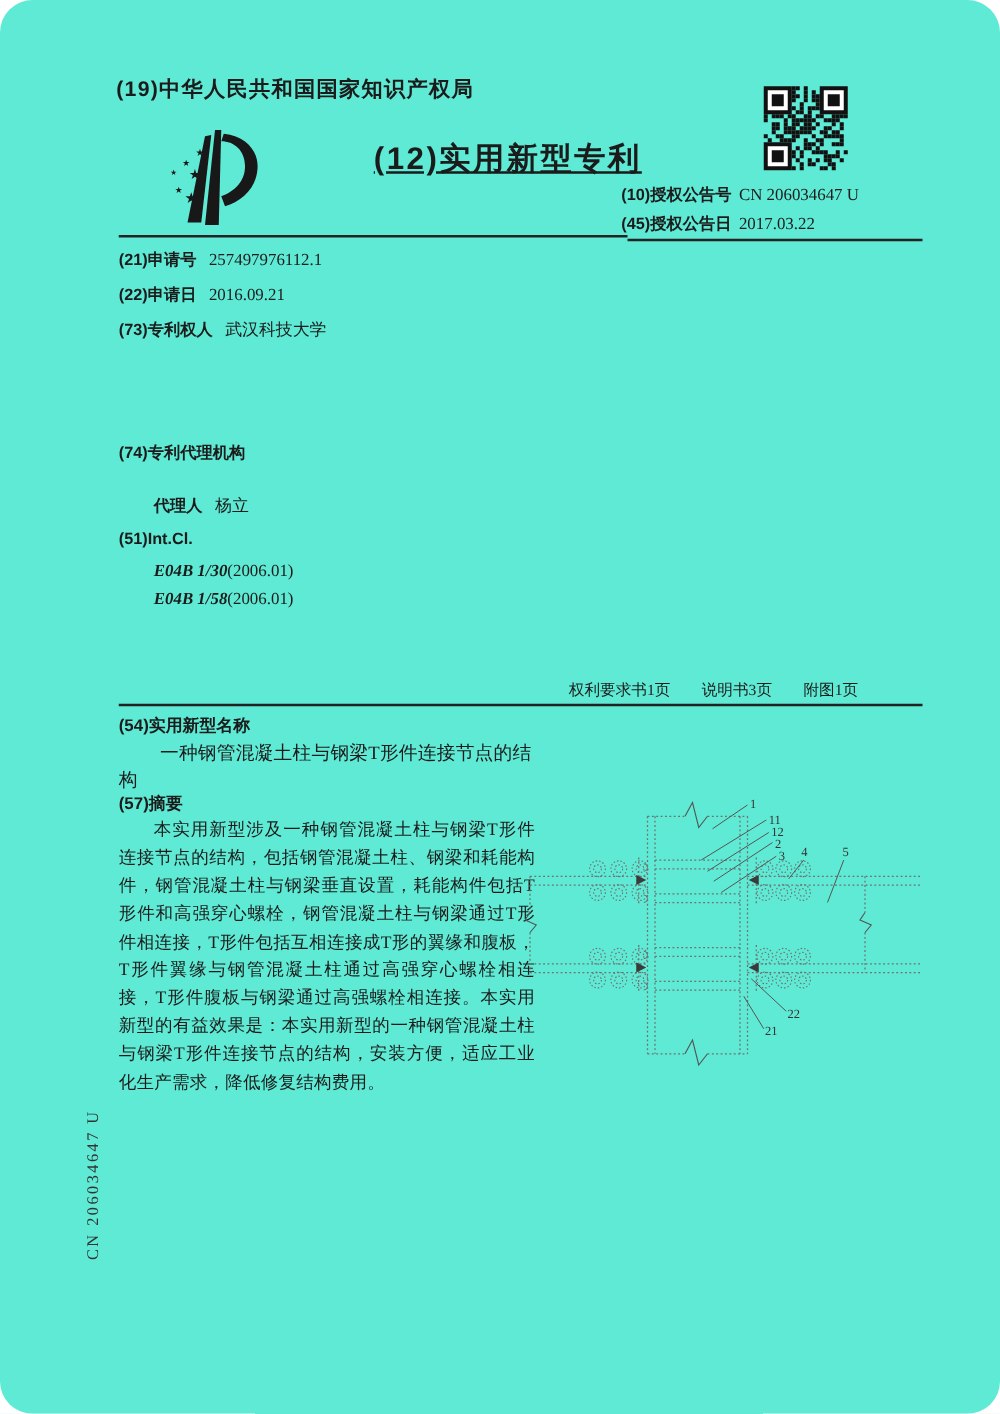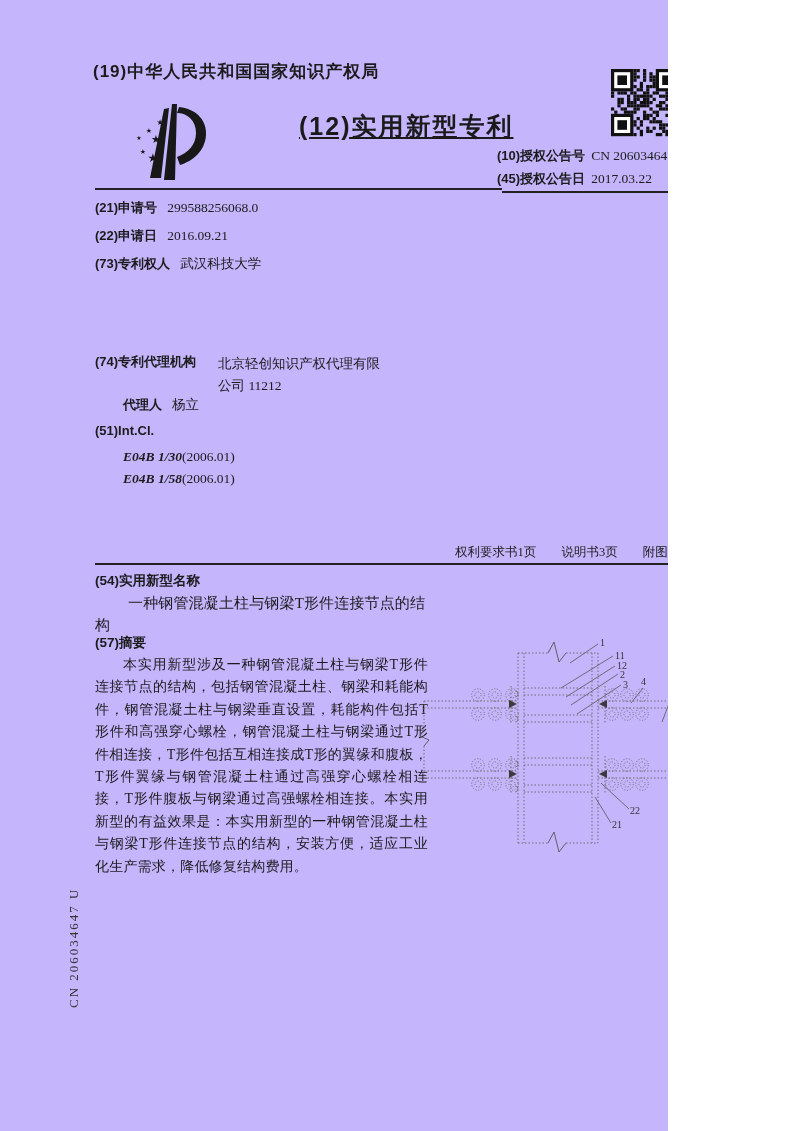--- a/index.html
+++ b/index.html
@@ -1,17 +1,17 @@
 <!DOCTYPE html>
 <html><head>
 <meta charset="utf-8">
 <style>
   html,body{margin:0;padding:0;background:#fff;}
-  .page{position:relative;width:668px;height:1131px;background:#c4b5fd;overflow:hidden;
-        font-family:"Liberation Serif",serif;color:#1b1b1b;}
+  .page{position:relative;width:800px;height:1131px;background:#5eead4;overflow:hidden;
+        font-family:"Liberation Serif",serif;color:#1b1b1b;border-radius:26px;}
   .abs{position:absolute;}
   .hei{font-family:"Liberation Sans",sans-serif;font-weight:bold;}
   .row{position:absolute;white-space:nowrap;font-size:13.5px;}
   .row .lbl{font-family:"Liberation Sans",sans-serif;font-weight:bold;font-size:13px;}
   .row .val{margin-left:10px;}
   .rule{position:absolute;background:#222;height:2px;}
   .office{font-size:17px;letter-spacing:1px;}
   .doctype{font-size:25px;letter-spacing:2px;text-decoration:underline;}
   .pubrow{position:absolute;white-space:nowrap;font-size:13px;}
   .pubrow .lbl{font-family:"Liberation Sans",sans-serif;font-weight:bold;}
@@ -214,30 +214,29 @@
     <span class="lbl">(10)授权公告号</span><span class="val">CN 206034647 U</span>
   </div>
   <div class="pubrow" style="left:497px;top:170px;">
     <span class="lbl">(45)授权公告日</span><span class="val">2017.03.22</span>
   </div>
 
   <div class="rule" style="left:95px;top:188px;width:407px;"></div>
   <div class="rule" style="left:502px;top:191px;width:236px;"></div>
 
   <div class="row" style="left:95px;top:199px;">
-    <span class="lbl">(21)申请号</span><span class="val">299588256068.0</span>
+    <span class="lbl">(21)申请号</span><span class="val">257497976112.1</span>
   </div>
   <div class="row" style="left:95px;top:227px;">
     <span class="lbl">(22)申请日</span><span class="val">2016.09.21</span>
   </div>
   <div class="row" style="left:95px;top:255px;">
     <span class="lbl">(73)专利权人</span><span class="val">武汉科技大学</span>
   </div>
   <div class="abs lbl hei" style="left:95px;top:353px;font-size:13px;">(74)专利代理机构</div>
-  <div class="abs" style="left:218px;top:353px;width:174px;font-size:13.5px;line-height:22px;">北京轻创知识产权代理有限公司 11212</div>
   <div class="row" style="left:123px;top:396px;">
     <span class="lbl">代理人</span><span class="val">杨立</span>
   </div>
   <div class="abs hei" style="left:95px;top:423px;font-size:13px;">(51)Int.Cl.</div>
   <div class="intcl-entry" style="top:449px;">
     <span class="code">E04B 1/30</span><span>(2006.01)</span>
   </div>
   <div class="intcl-entry" style="top:471px;">
     <span class="code">E04B 1/58</span><span>(2006.01)</span>
   </div>

